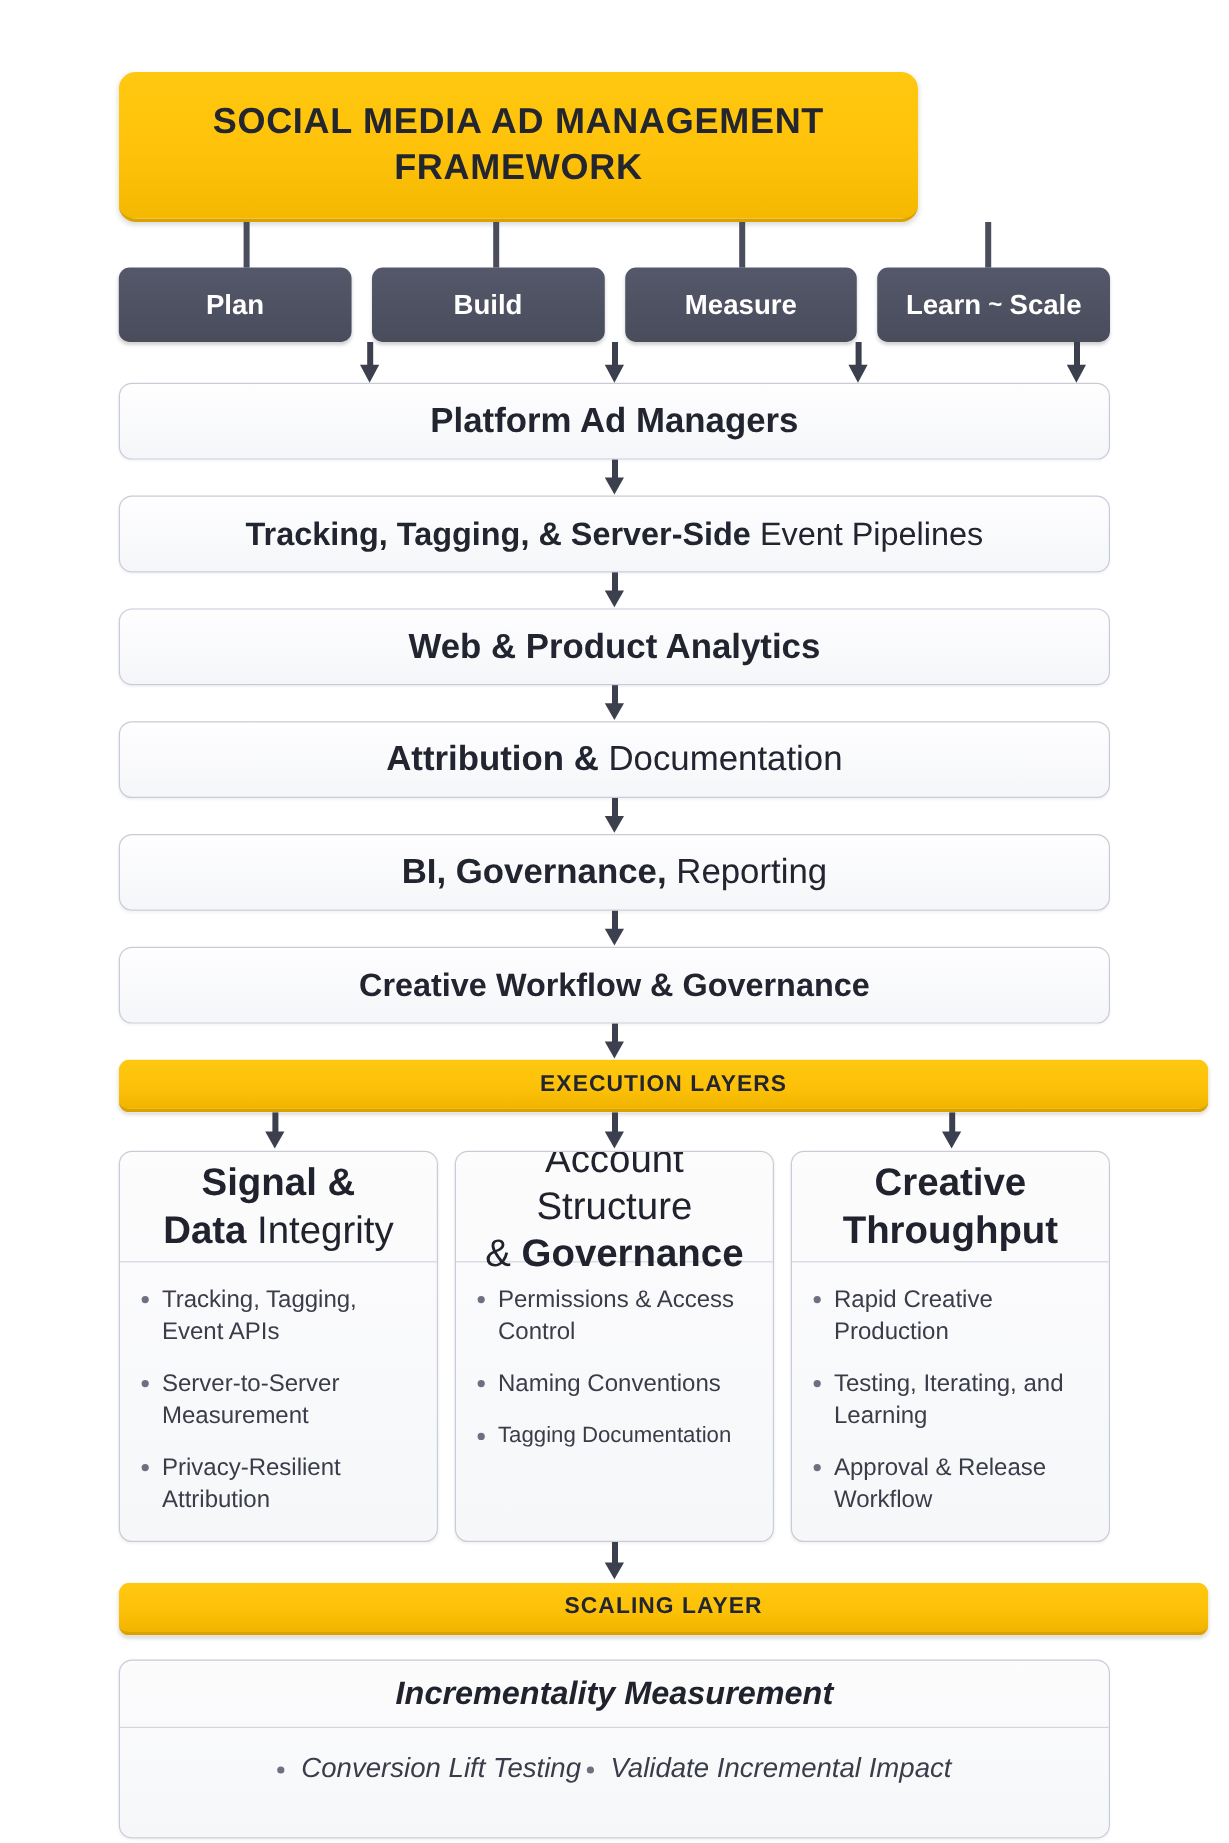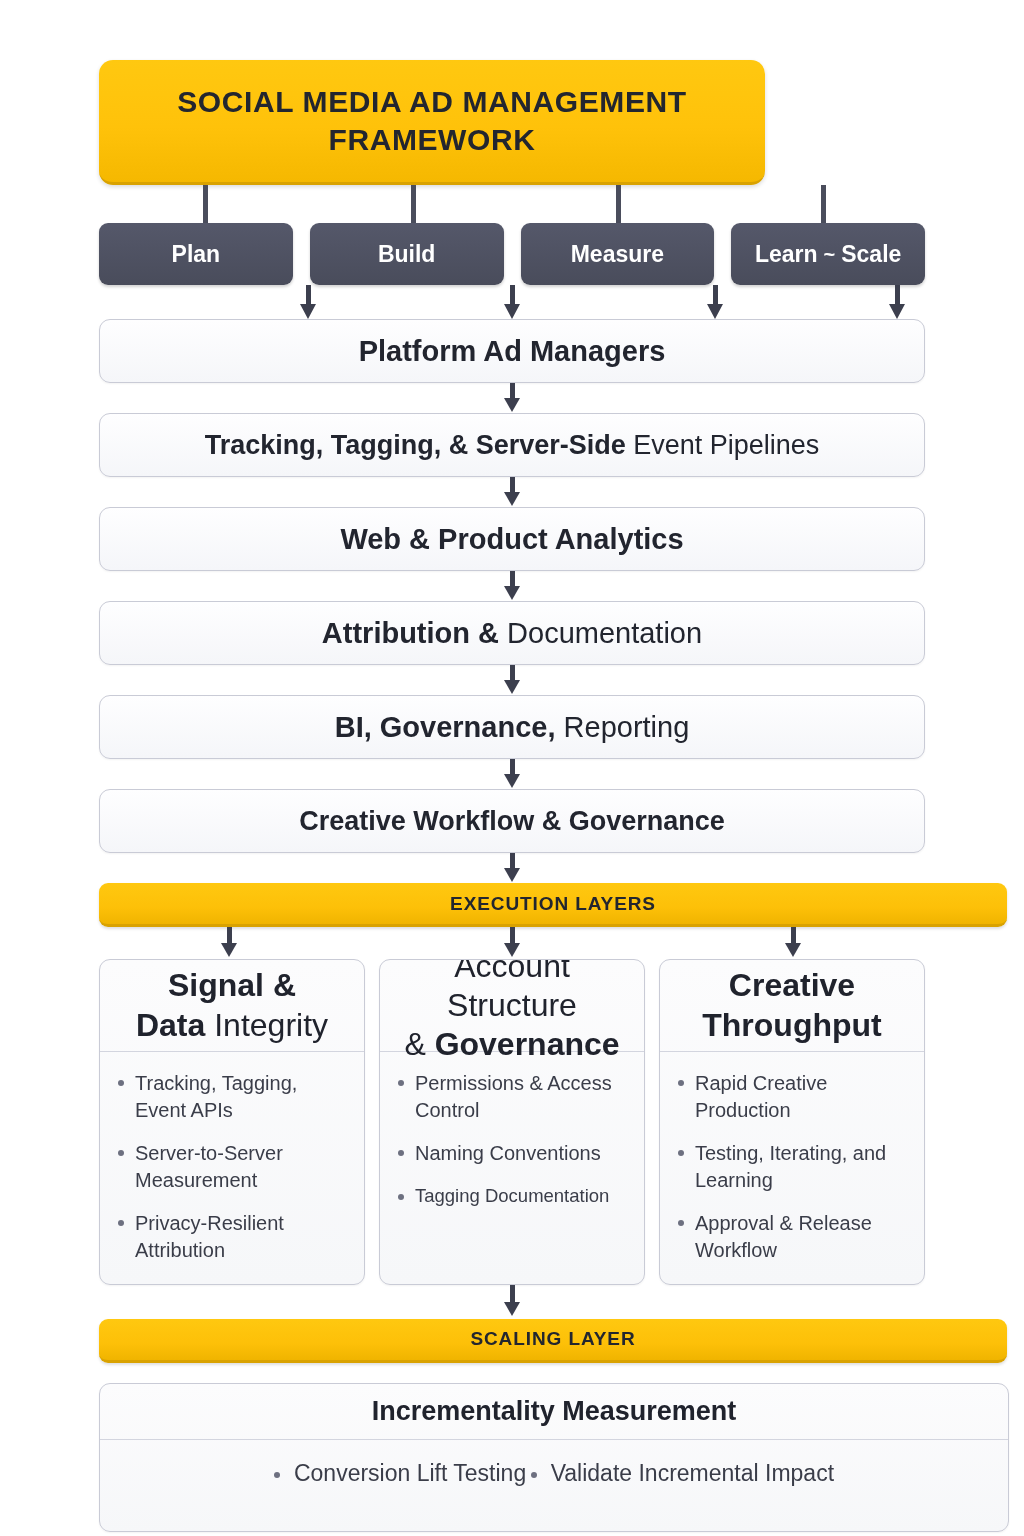--- a/index.html
+++ b/index.html
@@ -150,26 +150,27 @@
   .col-body li:last-child { margin-bottom: 0; }
   .col-body li .dot {
     position: absolute; left: 6px; top: 10px;
     width: 6px; height: 6px; border-radius: 50%;
     background: #6d7080;
   }
   .col-body li.sm { font-size: 18.5px; }
 
   
   .final-card {
-    width: 910px;
+    width: 826px;
     background: linear-gradient(180deg,#FCFCFD 0%, #F6F7F9 100%);
     border: 1px solid #C9CBD6;
     border-radius: 11px;
     overflow: hidden;
     box-shadow: 0 1px 2px rgba(0,0,0,.05);
+    font-style: italic;
   }
   .final-head {
     height: 56px;
     display: flex; align-items: center; justify-content: center;
     border-bottom: 1px solid #D3D5DF;
   }
   .final-head .t { font-size: 27px; font-weight: 600; color: #20232d; }
   .final-body { padding: 20px 0 26px 0; }
   .final-body ul { margin: 0; padding: 0; list-style: none; }
   .final-body li {

